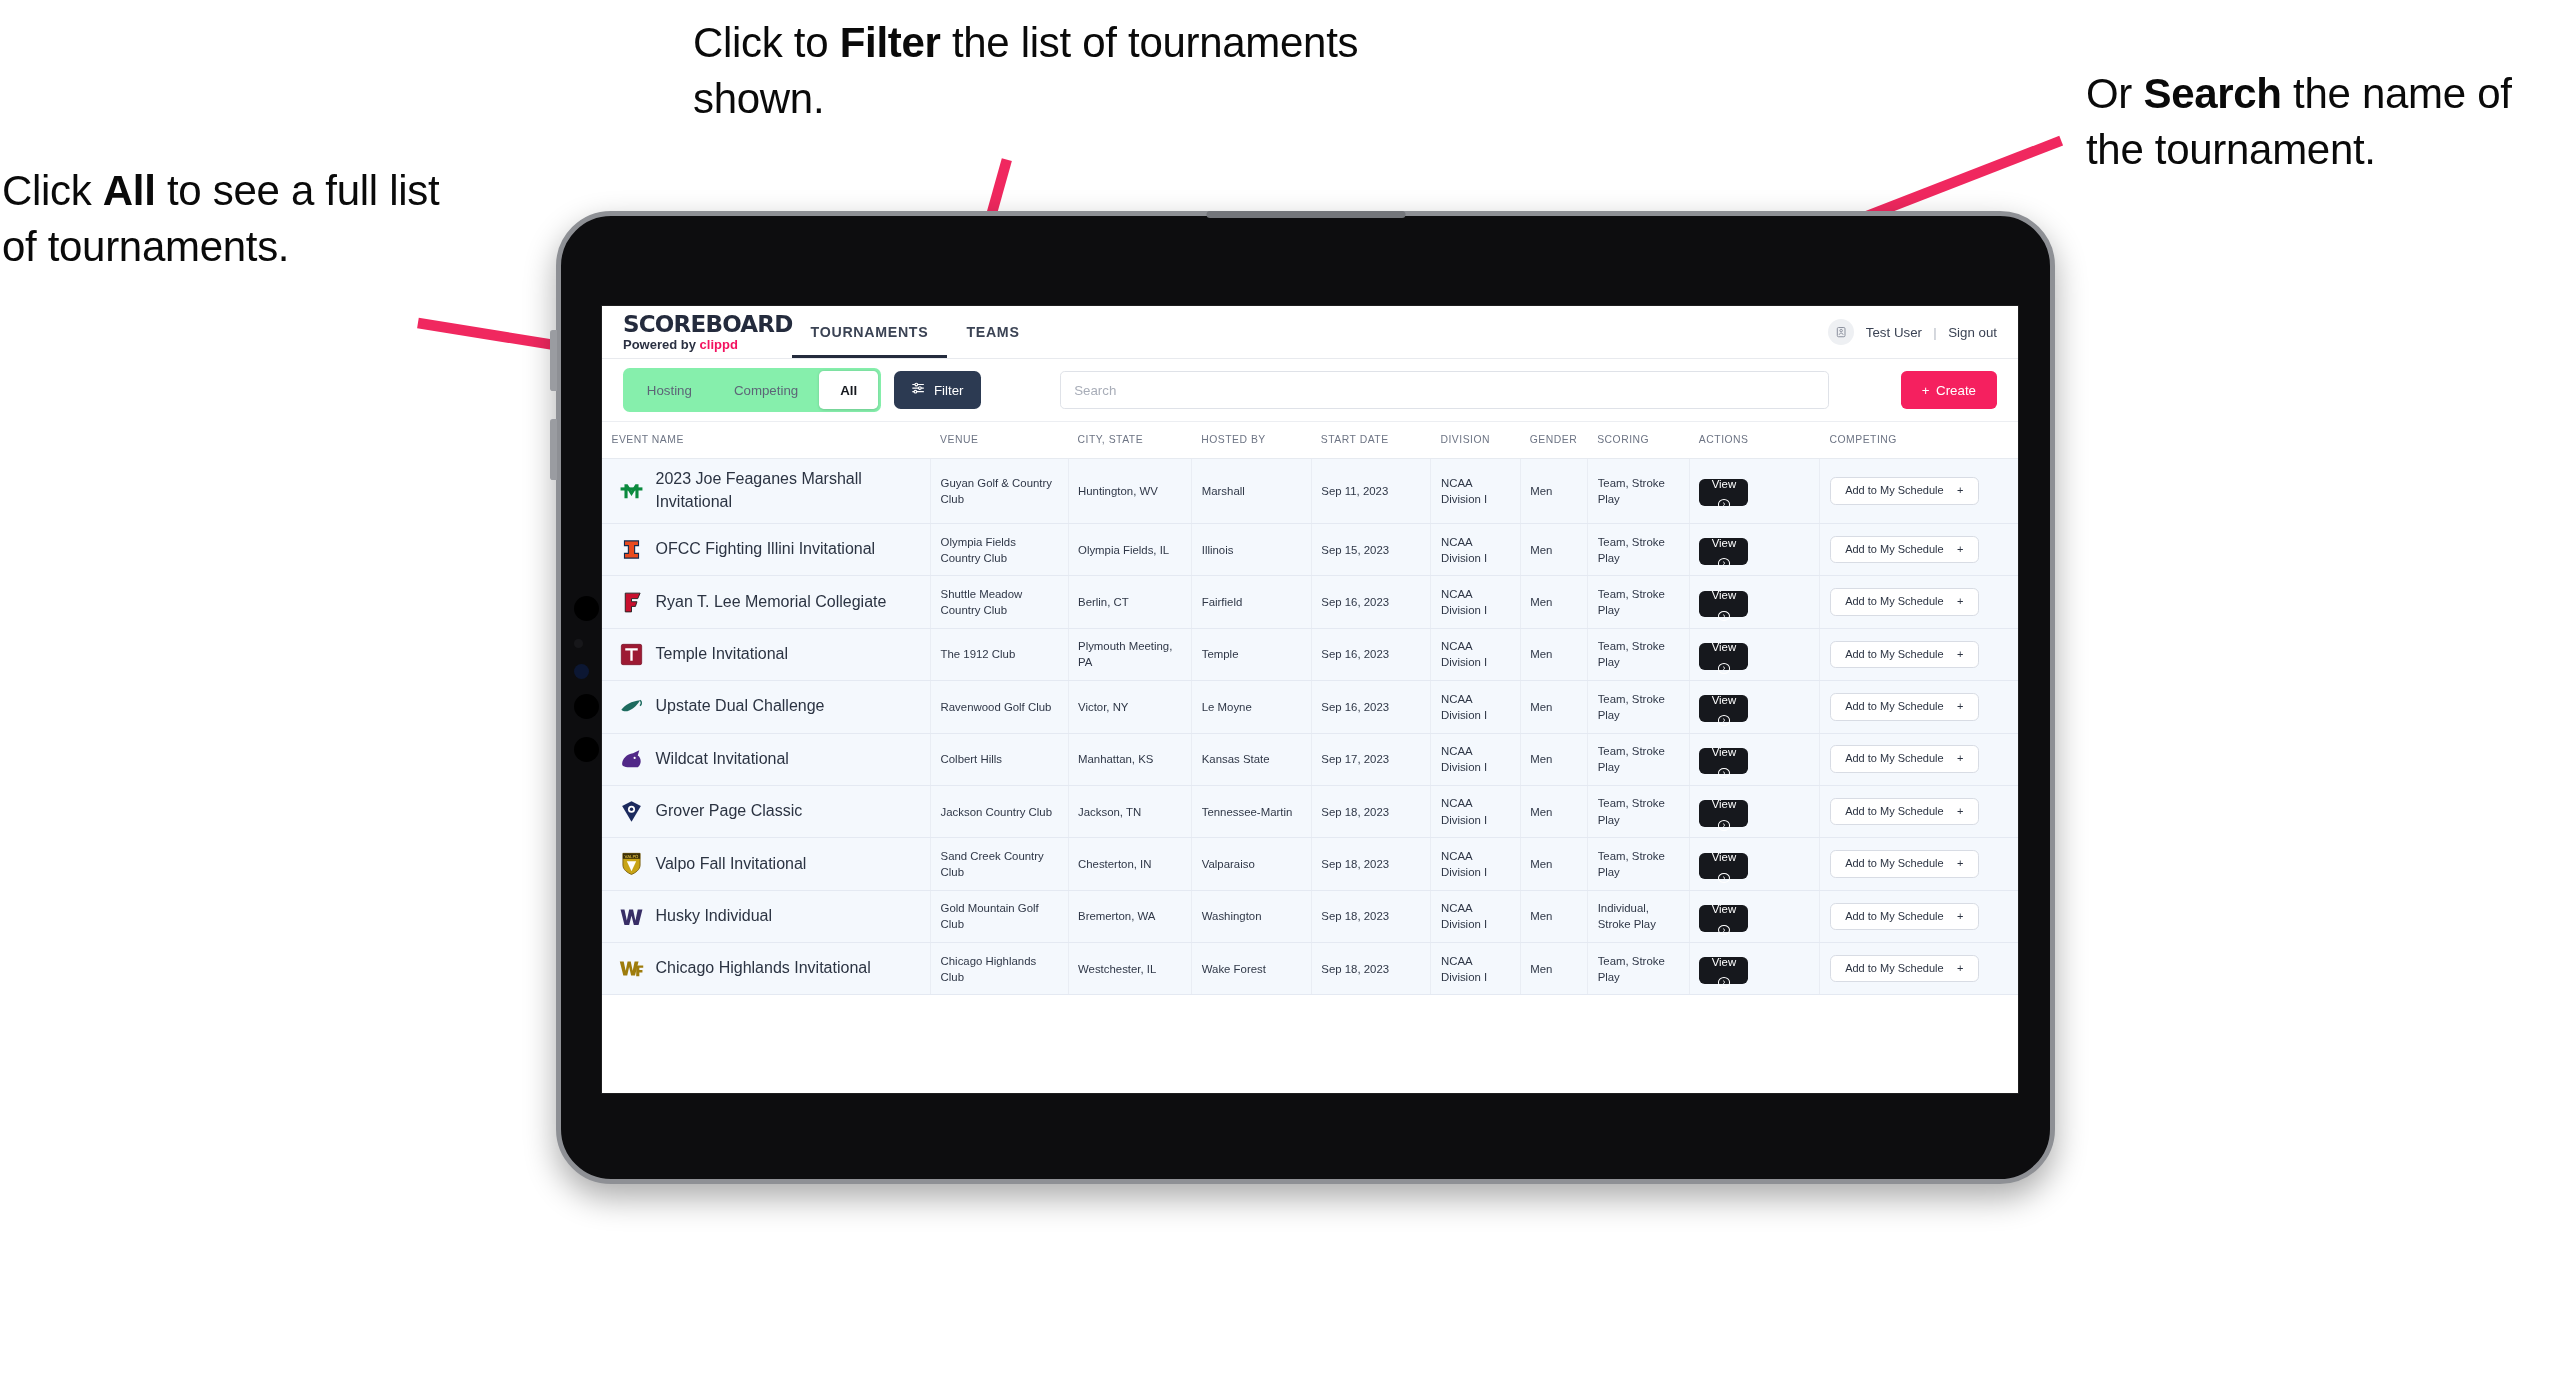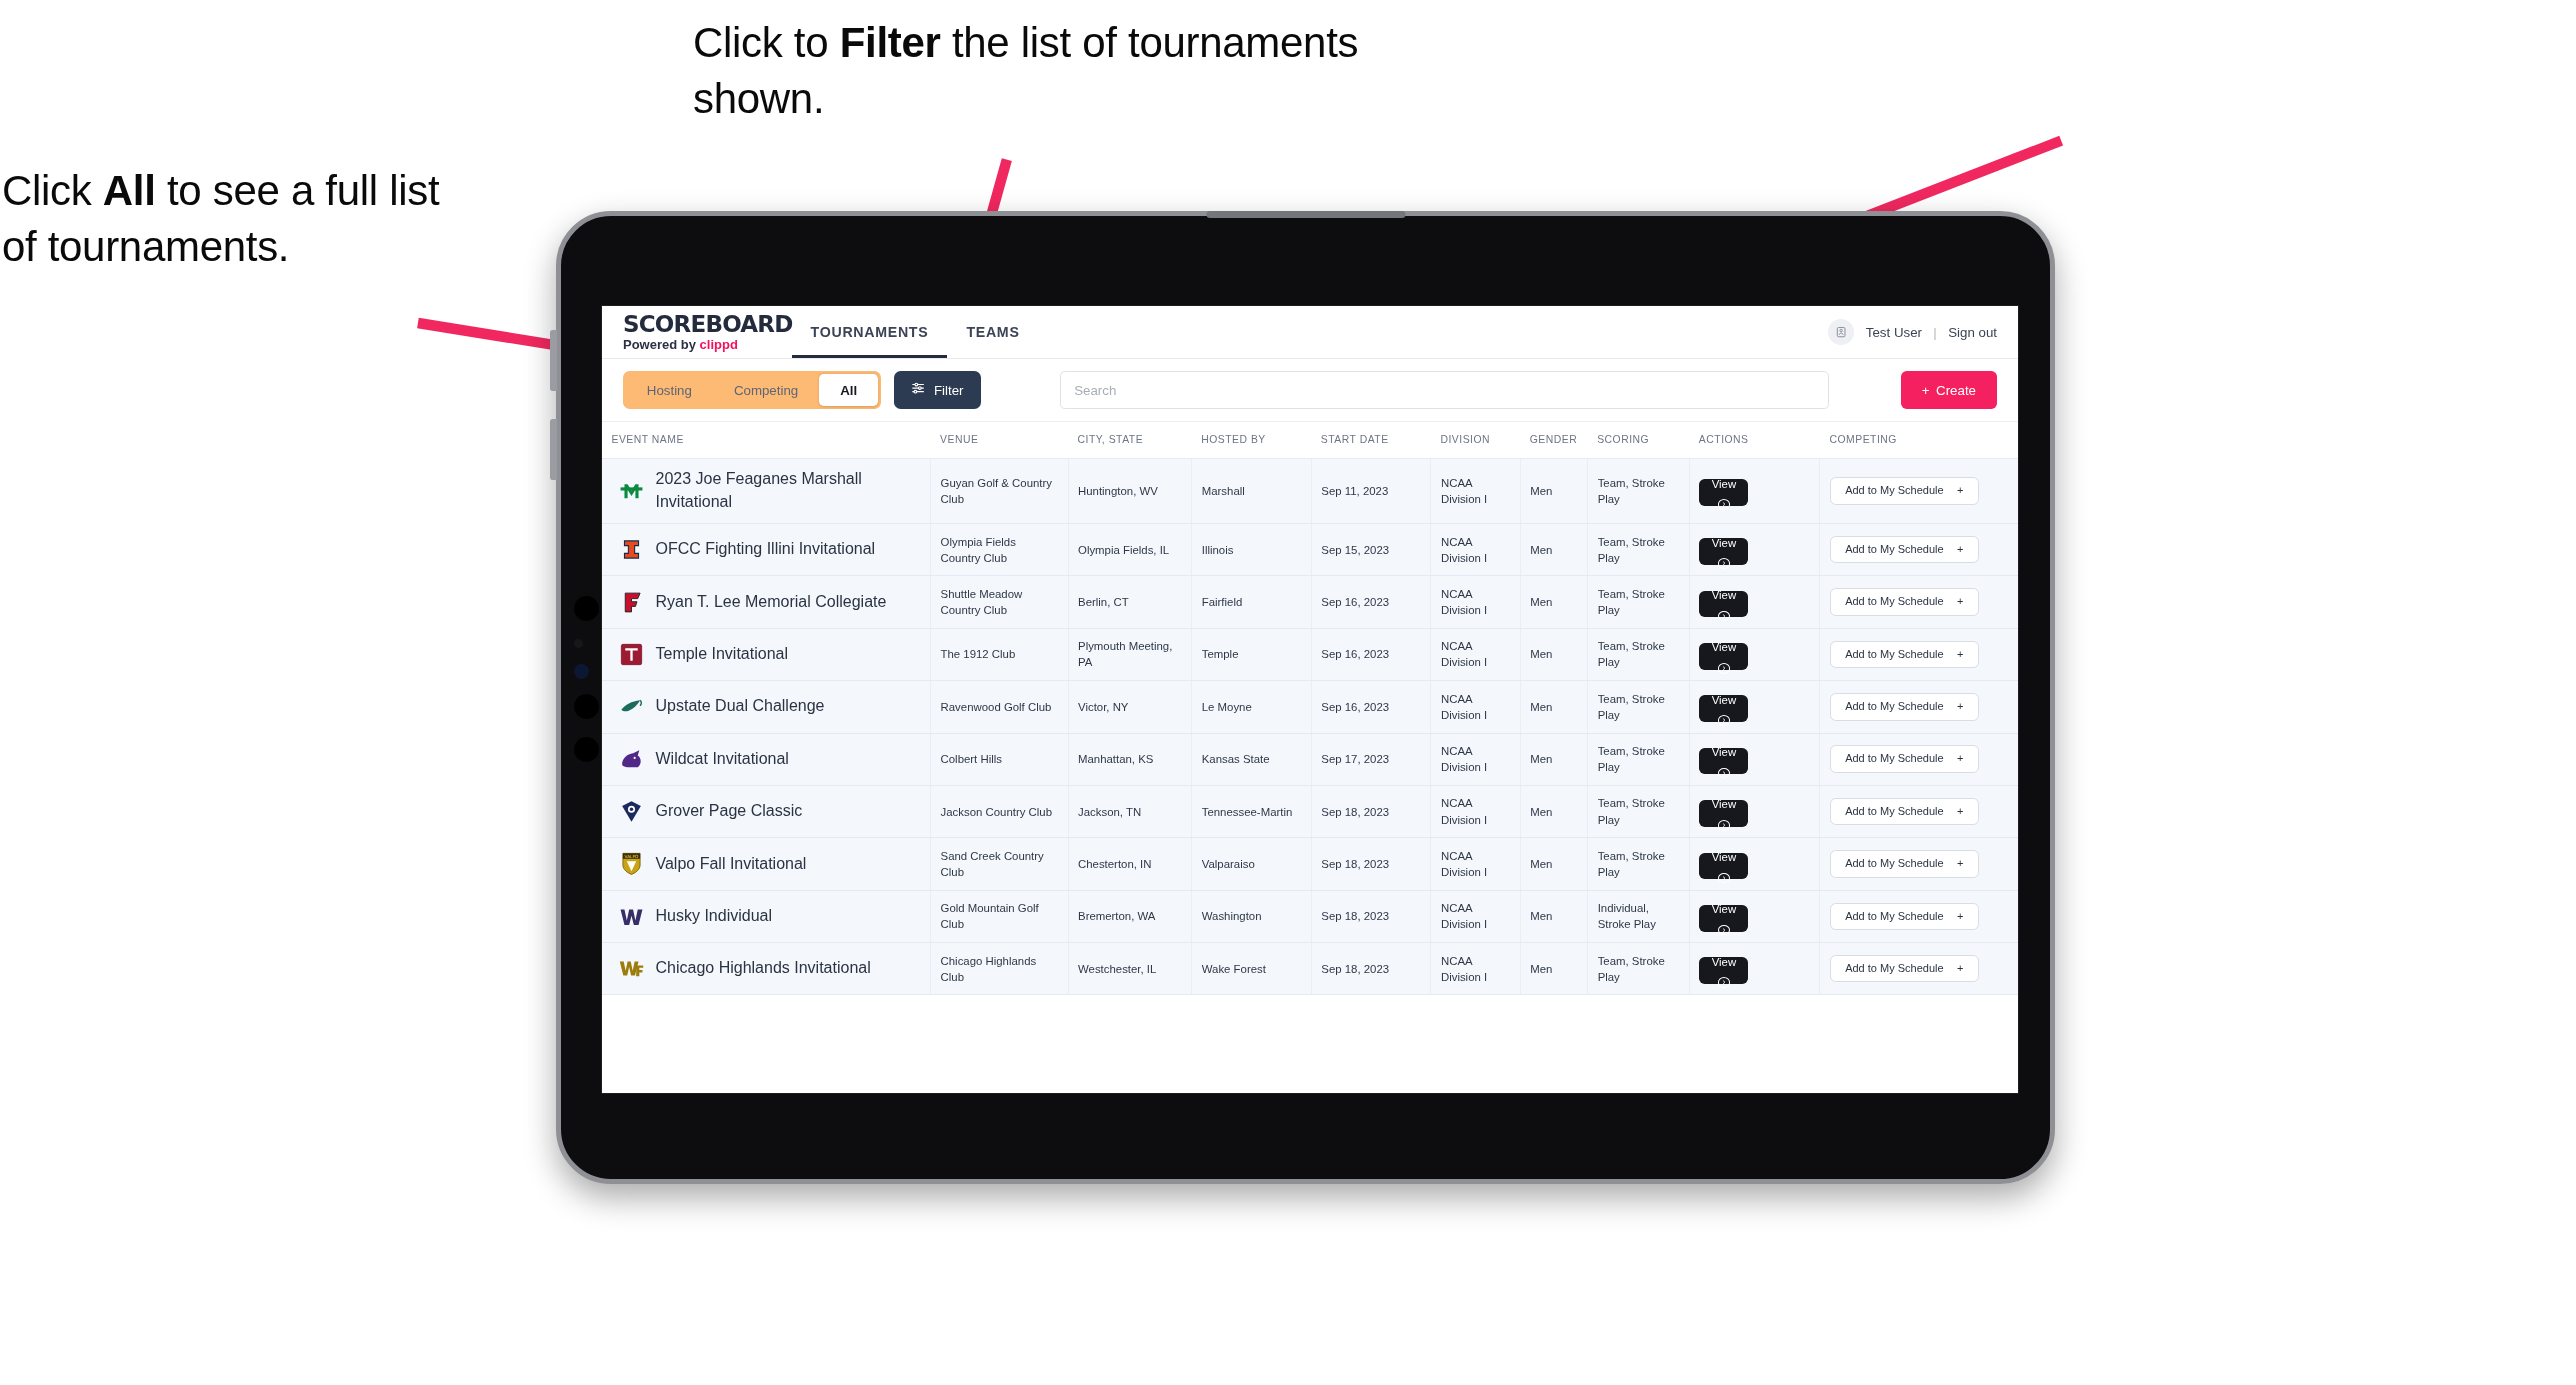--- a/index.html
+++ b/index.html
@@ -102,21 +102,21 @@
   }
   .sep { color: #b5bac4; }
   #user-area .link { cursor: pointer; }
 
   
   #toolbar {
     height: 63px; background: #fff; display: flex; align-items: center;
     padding: 0 21px; gap: 13.3px; border-bottom: 0.9px solid #eceef2;
   }
   #seg {
-    display: flex; background: #fdba74; border-radius: 6.6px; padding: 2.8px; height: 38px;
+    display: flex; background: #86efac; border-radius: 6.6px; padding: 2.8px; height: 44px;
   }
   .seg-item {
     display: flex; align-items: center; justify-content: center;
     padding: 0 21px; font-size: 13.3px; color: #5d6577; border-radius: 4.7px; cursor: pointer;
   }
   .seg-item.active {
     background: #fff; color: #16191f; font-weight: 600;
     box-shadow: 0 0.9px 2.8px rgba(0,0,0,0.16);
   }
   #filter-btn {
@@ -182,20 +182,21 @@
     cursor: pointer; white-space: nowrap;
   }
 </style>
 </head>
 <body>
 
 <div id="stage">
 
   <div class="anno" id="anno-left">Click <b>All</b> to see a full list of tournaments.</div>
   <div class="anno" id="anno-filter">Click to <b>Filter</b> the list of tournaments shown.</div>
+  <div class="anno" id="anno-search">Or <b>Search</b> the name of the tournament.</div>
 
   <svg class="arrow-svg" viewBox="0 0 2712 1459">
     <defs>
       <marker id="ah" markerWidth="5" markerHeight="5" refX="2.6" refY="2.5" orient="auto">
         <path d="M0,0 L5,2.5 L0,5 Z" fill="#f0285f"></path>
       </marker>
     </defs>
 
     <line x1="440" y1="340" x2="800" y2="398" stroke="#f0285f" stroke-width="11" marker-end="url(#ah)"></line>
 

